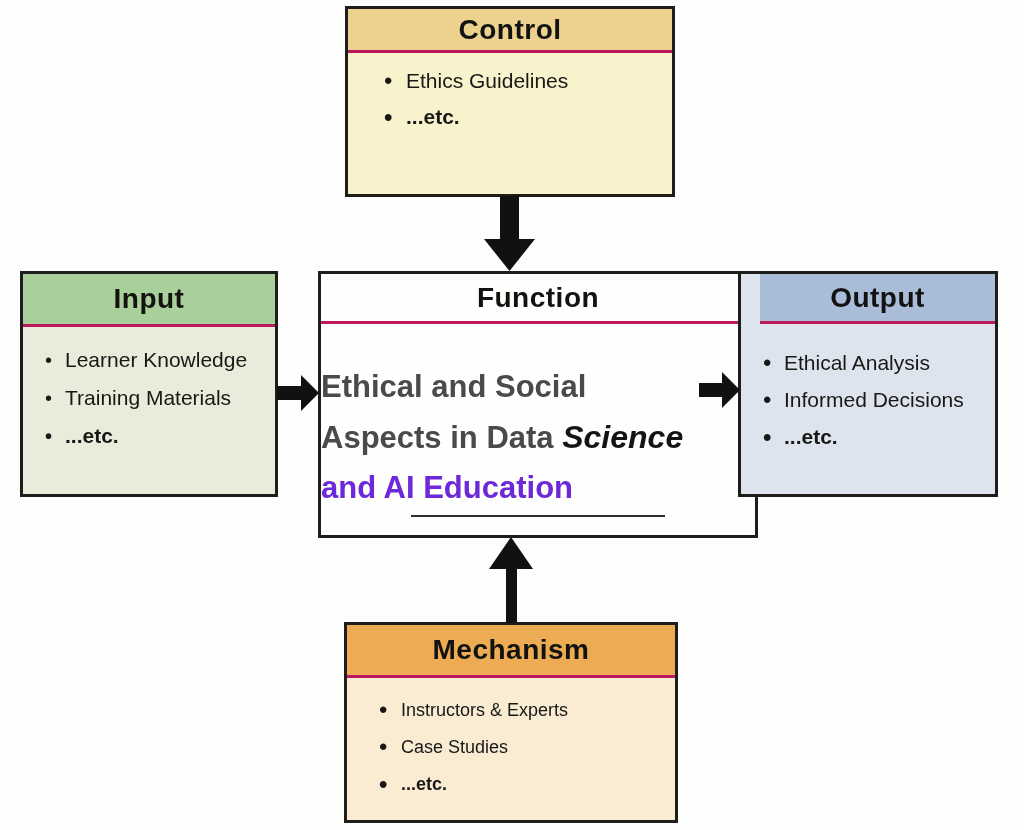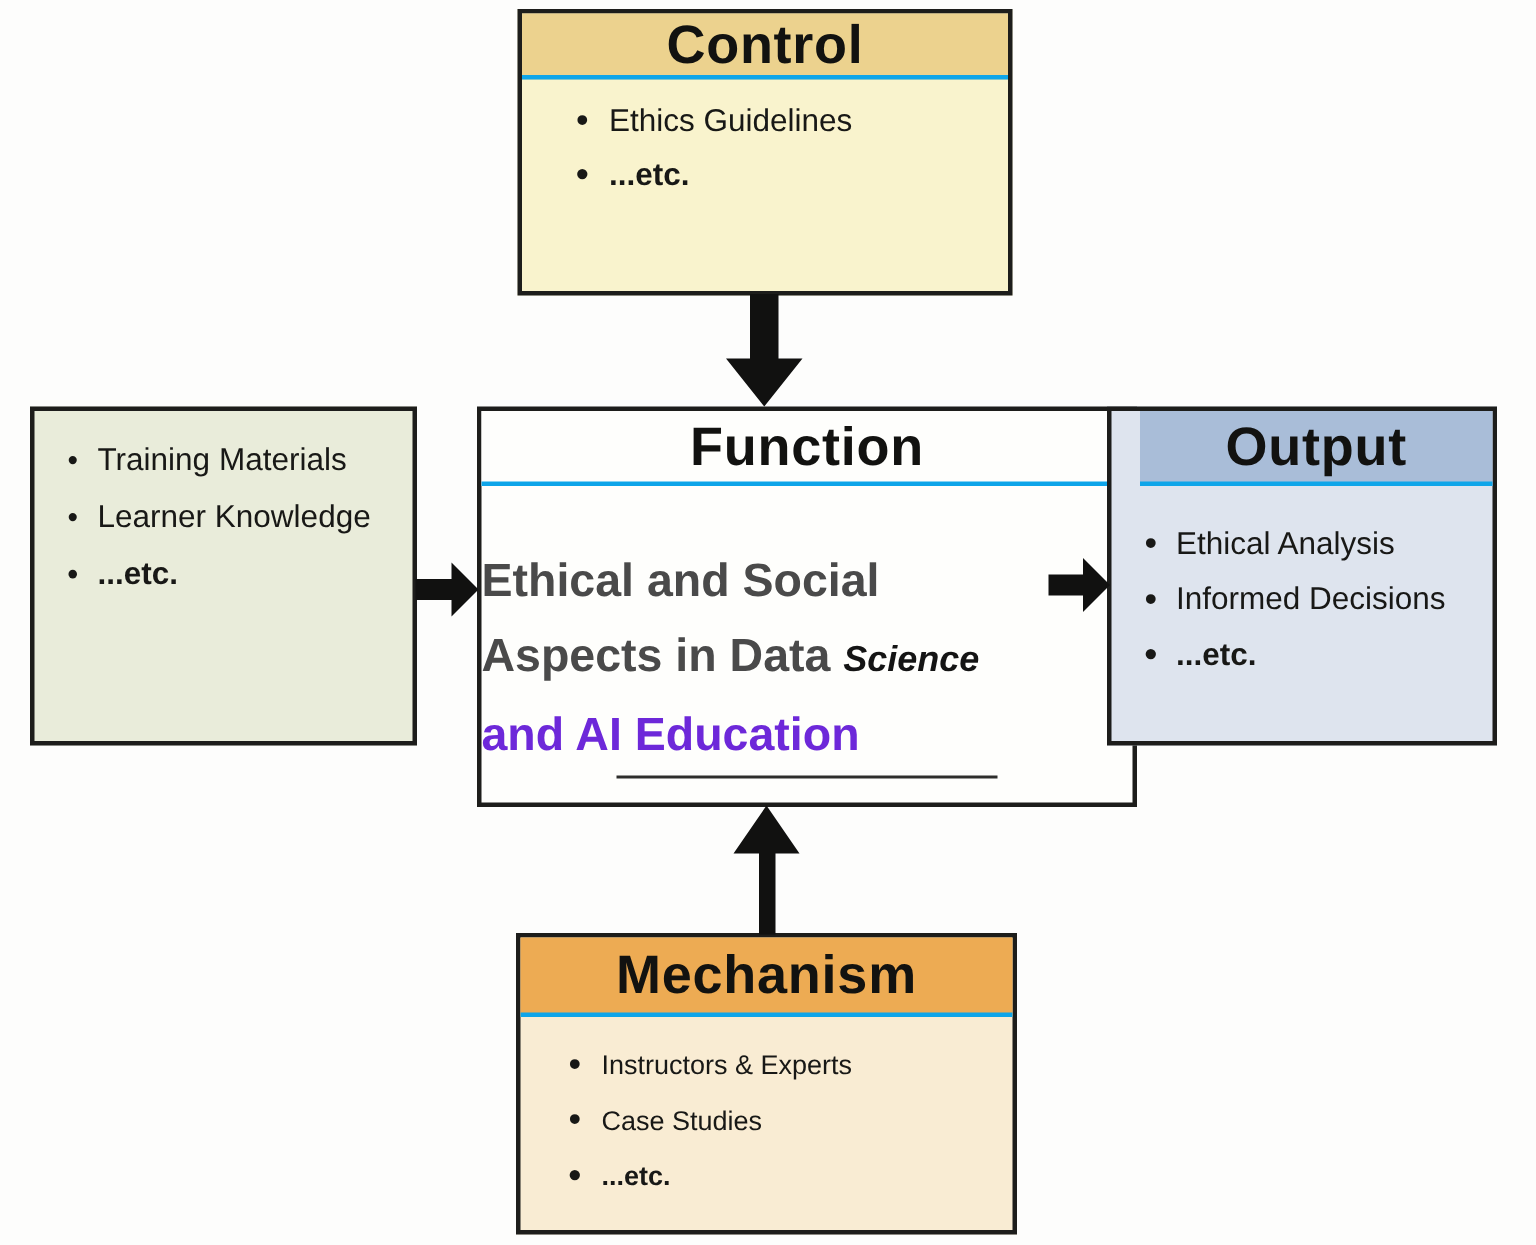--- a/index.html
+++ b/index.html
@@ -15,23 +15,23 @@
   }
 
   .box {
     position: absolute;
     border: 3px solid #1d1d1b;
   }
   .box-header {
     display: flex;
     align-items: center;
     justify-content: center;
-    border-bottom: 3px solid #0ea5e9;
+    border-bottom: 3px solid #be185d;
     font-weight: bold;
-    font-size: 36px;
+    font-size: 28px;
     letter-spacing: 0.5px;
     color: #121210;
   }
   .box-list {
     list-style: none;
   }
   .box-list li {
     position: relative;
     font-size: 21px;
     color: #181816;
@@ -78,21 +78,21 @@
   .fn-line {
     font-size: 31px;
     font-weight: bold;
     line-height: 50px;
     color: #4a4a4a;
     white-space: nowrap;
   }
   .fn-line .science {
     font-style: italic;
     font-weight: 600;
-    font-size: 24px;
+    font-size: 32px;
     color: #141414;
   }
   .fn-line.light { color: #6d28d9; }
   .fn-underline {
     width: 254px;
     height: 2px;
     background: #2e2e2c;
     margin: 2px auto 0 auto;
   }
 
@@ -111,23 +111,24 @@
 
   <div class="box control">
     <div class="box-header">Control</div>
     <ul class="box-list">
       <li>Ethics Guidelines</li>
       <li class="etc">...etc.</li>
     </ul>
   </div>
 
   <div class="box input">
+    <div class="box-header">Input</div>
     <ul class="box-list">
+      <li>Learner Knowledge</li>
       <li>Training Materials</li>
-      <li>Learner Knowledge</li>
       <li class="etc">...etc.</li>
     </ul>
   </div>
 
   <div class="box function">
     <div class="box-header">Function</div>
     <div class="function-body">
       <div class="fn-line">Ethical and Social</div>
       <div class="fn-line"><span>Aspects in Data</span> <span class="science">Science</span></div>
       <div class="fn-line light">and AI Education</div>

